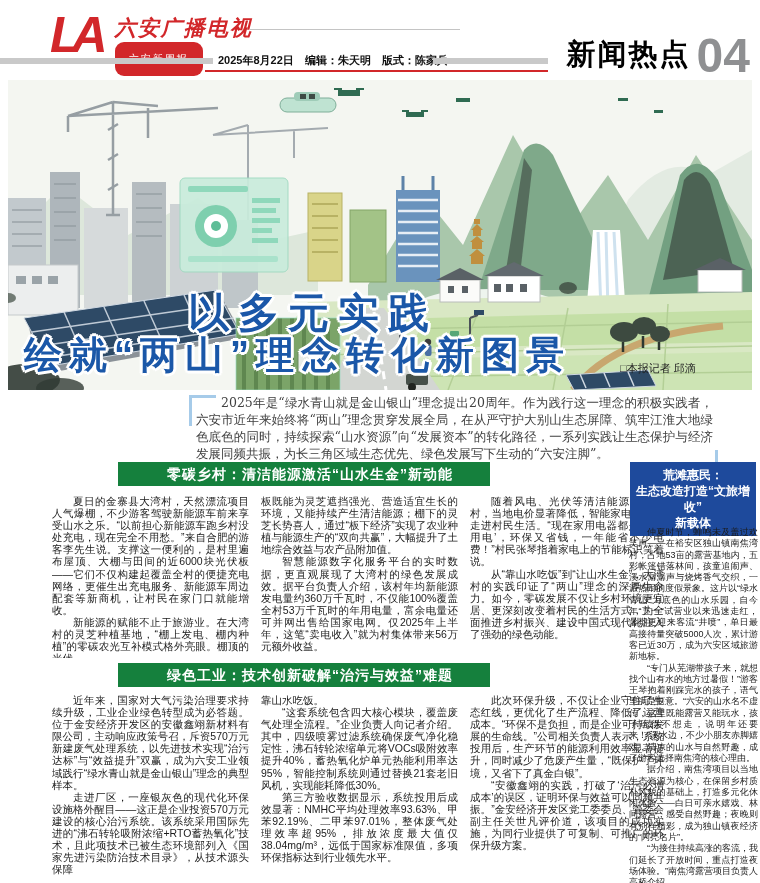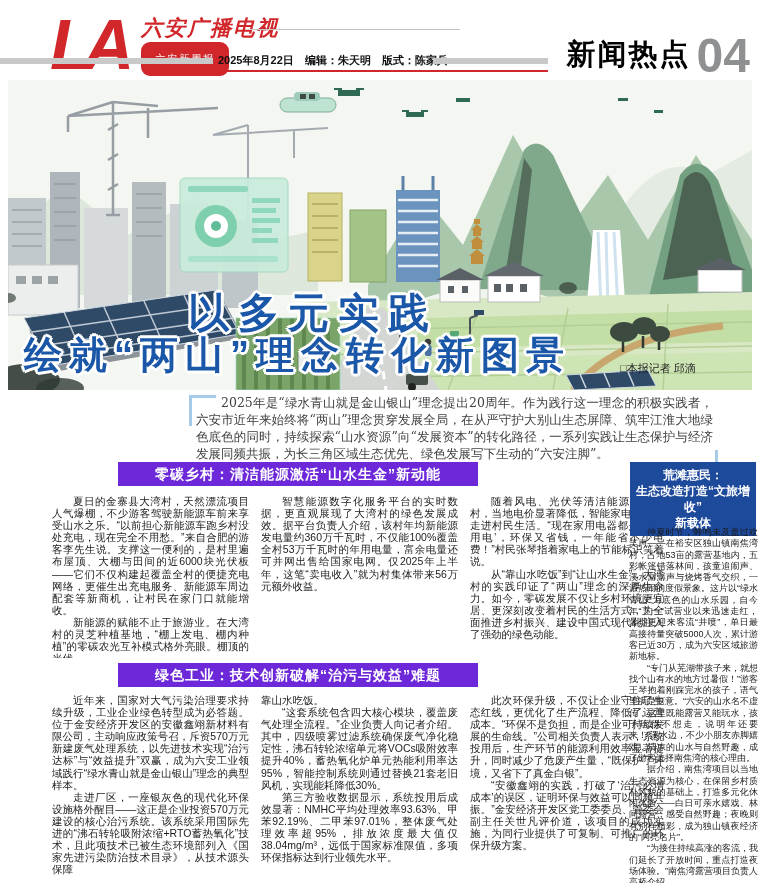--- a/index.html
+++ b/index.html
@@ -2,21 +2,21 @@
 <html><head>
 <meta charset="utf-8">
 <style>
   html,body{margin:0;padding:0;background:#ffffff;}
   .page{position:relative;width:760px;height:883px;background:#fff;overflow:hidden;
         font-family:"Liberation Sans",sans-serif;color:#1b1b1b;}
 
   
   .logo{position:absolute;left:50px;top:10px;display:flex;align-items:flex-start;}
   .la{font-family:"Liberation Sans",sans-serif;font-style:italic;font-weight:900;
-      font-size:70px;line-height:1;color:#d2272a;letter-spacing:-9px;padding-right:16px;}
+      font-size:50px;line-height:1;color:#d2272a;letter-spacing:-9px;padding-right:16px;}
   .brand-name{font-family:"DejaVu Serif",serif;font-style:italic;font-weight:bold;
       font-size:21px;color:#d2272a;margin-top:4px;letter-spacing:2px;}
   .brand-chip{display:inline-block;background:#d2272a;color:#fff;
       font-size:10px;font-weight:normal;padding:10px 14px;border-radius:9px;letter-spacing:2px;}
   .brand-rule{position:absolute;left:250px;top:29px;width:210px;height:1px;background:#c4c4c4;}
   .gbar{position:absolute;top:58px;height:6px;background:#c9c9c9;}
   .gbar.l{left:0;width:213px;}
   .gbar.r{left:433px;width:115px;}
   .date-row{position:absolute;left:218px;top:53px;width:215px;font-size:11px;font-weight:bold;
       color:#111;white-space:nowrap;}
@@ -39,22 +39,22 @@
   
   .intro{position:absolute;left:196px;top:394px;width:517px;height:78px;
       font-family:"DejaVu Serif",serif;font-size:12.5px;line-height:17px;
       text-align:justify;color:#404040;}
   .intro p{margin:0;text-indent:2em;}
   .bracket{position:absolute;width:24px;height:28px;}
   .bracket.tl{left:189px;top:395px;border-left:3px solid #a6cbe9;border-top:3px solid #a6cbe9;}
   .bracket.br{left:691px;top:450px;border-right:3px solid #a6cbe9;border-bottom:3px solid #a6cbe9;}
 
   
-  .secbar{position:absolute;background:#6d28d9;color:#fff;font-weight:bold;font-size:14px;
-      text-align:center;height:24px;line-height:24px;letter-spacing:1px;}
+  .secbar{position:absolute;background:#15803d;color:#fff;font-weight:bold;font-size:14px;
+      text-align:center;height:24px;line-height:24px;letter-spacing:1px;padding-left:12px;}
   .bar1{left:118px;top:462px;width:360px;}
   .bar2{left:118px;top:663px;width:360px;}
 
   
   .col{position:absolute;width:197px;text-align:justify;font-size:10.5px;line-height:12.1px;
       color:#1b1b1b;overflow:hidden;margin-left:36px;}
   .col p{margin:0;text-indent:2em;}
   .col p.cont{text-indent:0;}
   .s1{top:495px;height:163px;}
   .s2{top:694px;height:189px;}
@@ -283,20 +283,21 @@
     <p>2025年是“绿水青山就是金山银山”理念提出20周年。作为践行这一理念的积极实践者，六安市近年来始终将“两山”理念贯穿发展全局，在从严守护大别山生态屏障、筑牢江淮大地绿色底色的同时，持续探索“山水资源”向“发展资本”的转化路径，一系列实践让生态保护与经济发展同频共振，为长三角区域生态优先、绿色发展写下生动的“六安注脚”。</p>
   </div>
   <span class="bracket br"></span>
 
   <div class="secbar bar1">零碳乡村：清洁能源激活“山水生金”新动能</div>
   <div class="col s1 c1">
     <p>夏日的金寨县大湾村，天然漂流项目人气爆棚，不少游客驾驶新能源车前来享受山水之乐。“以前担心新能源车跑乡村没处充电，现在完全不用愁。”来自合肥的游客李先生说。支撑这一便利的，是村里遍布屋顶、大棚与田间的近6000块光伏板——它们不仅构建起覆盖全村的便捷充电网络，更催生出充电服务、新能源车周边配套等新商机，让村民在家门口就能增收。</p>
     <p>新能源的赋能不止于旅游业。在大湾村的灵芝种植基地，“棚上发电、棚内种植”的零碳农光互补模式格外亮眼。棚顶的光伏</p>
   </div>
   <div class="col s1 c2">
+    <p class="cont">板既能为灵芝遮挡强光、营造适宜生长的环境，又能持续产生清洁能源；棚下的灵芝长势喜人，通过“板下经济”实现了农业种植与能源生产的“双向共赢”，大幅提升了土地综合效益与农产品附加值。</p>
     <p>智慧能源数字化服务平台的实时数据，更直观展现了大湾村的绿色发展成效。据平台负责人介绍，该村年均新能源发电量约360万千瓦时，不仅能100%覆盖全村53万千瓦时的年用电量，富余电量还可并网出售给国家电网。仅2025年上半年，这笔“卖电收入”就为村集体带来56万元额外收益。</p>
   </div>
   <div class="col s1 c3">
     <p>随着风电、光伏等清洁能源全面进村，当地电价显著降低，智能家电也逐渐走进村民生活。“现在家用电器都是‘绿色用电’，环保又省钱，一年能省不少电费！”村民张琴指着家电上的节能标识笑着说。</p>
     <p>从“靠山水吃饭”到“让山水生金”，大湾村的实践印证了“两山”理念的深厚生命力。如今，零碳发展不仅让乡村环境更宜居、更深刻改变着村民的生活方式，为全面推进乡村振兴、建设中国式现代化注入了强劲的绿色动能。</p>
   </div>
 
   <div class="secbar bar2">绿色工业：技术创新破解“治污与效益”难题</div>
   <div class="col s2 c1">
     <p>近年来，国家对大气污染治理要求持续升级，工业企业绿色转型成为必答题。位于金安经济开发区的安徽鑫翊新材料有限公司，主动响应政策号召，斥资570万元新建废气处理系统，以先进技术实现“治污达标”与“效益提升”双赢，成为六安工业领域践行“绿水青山就是金山银山”理念的典型样本。</p>

